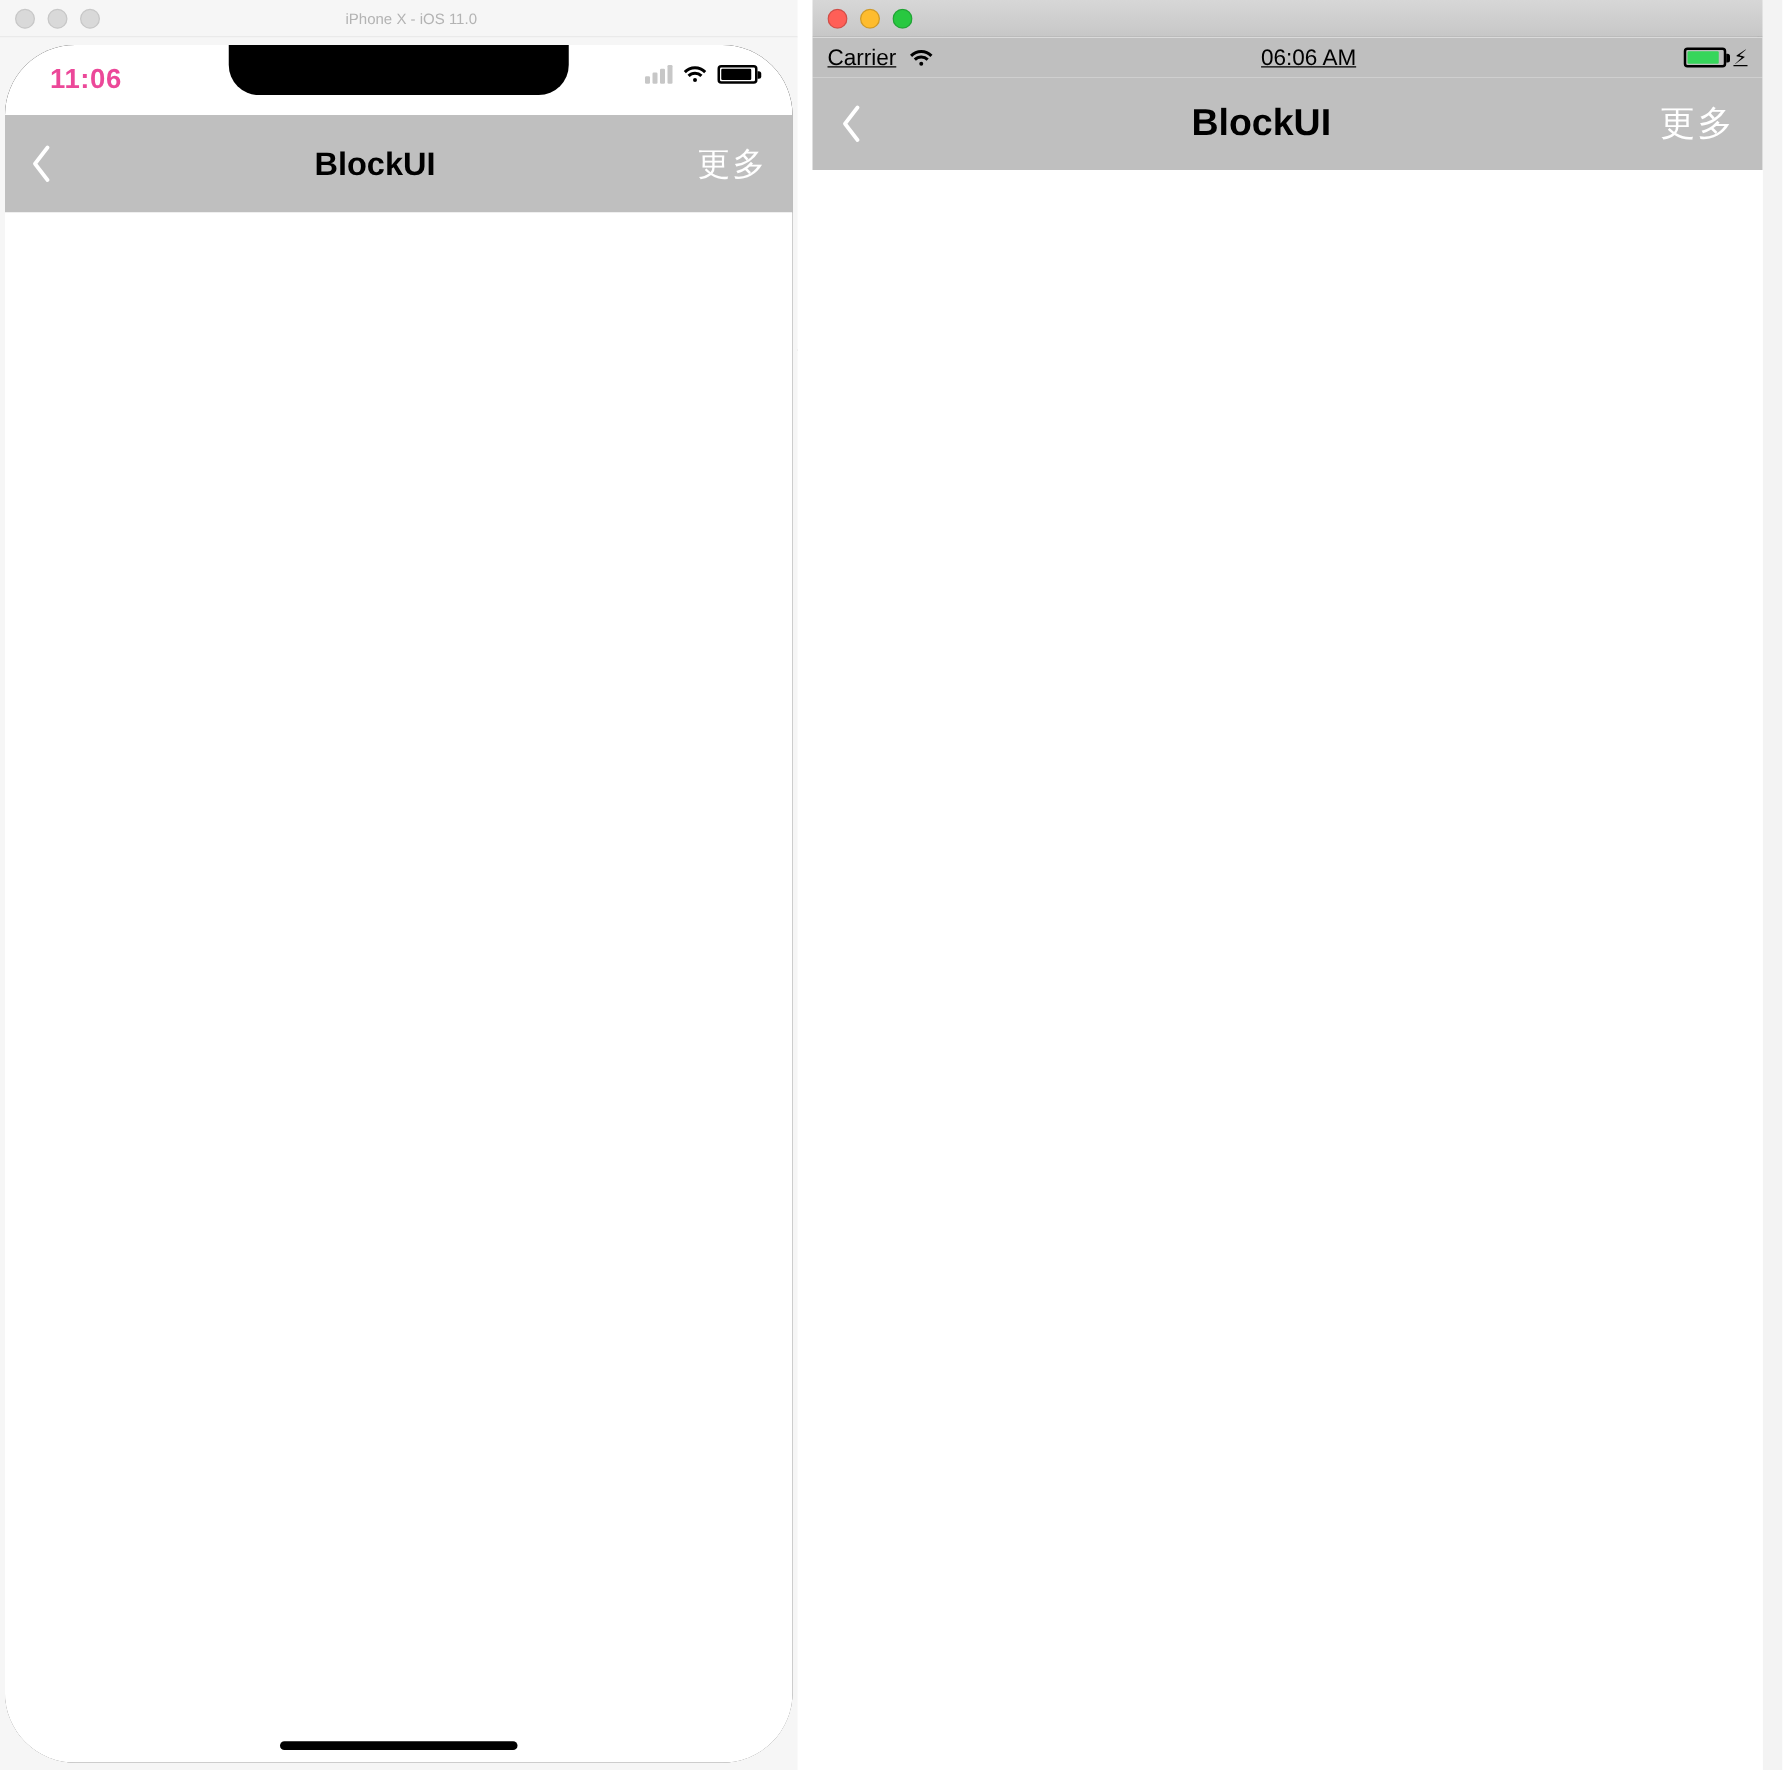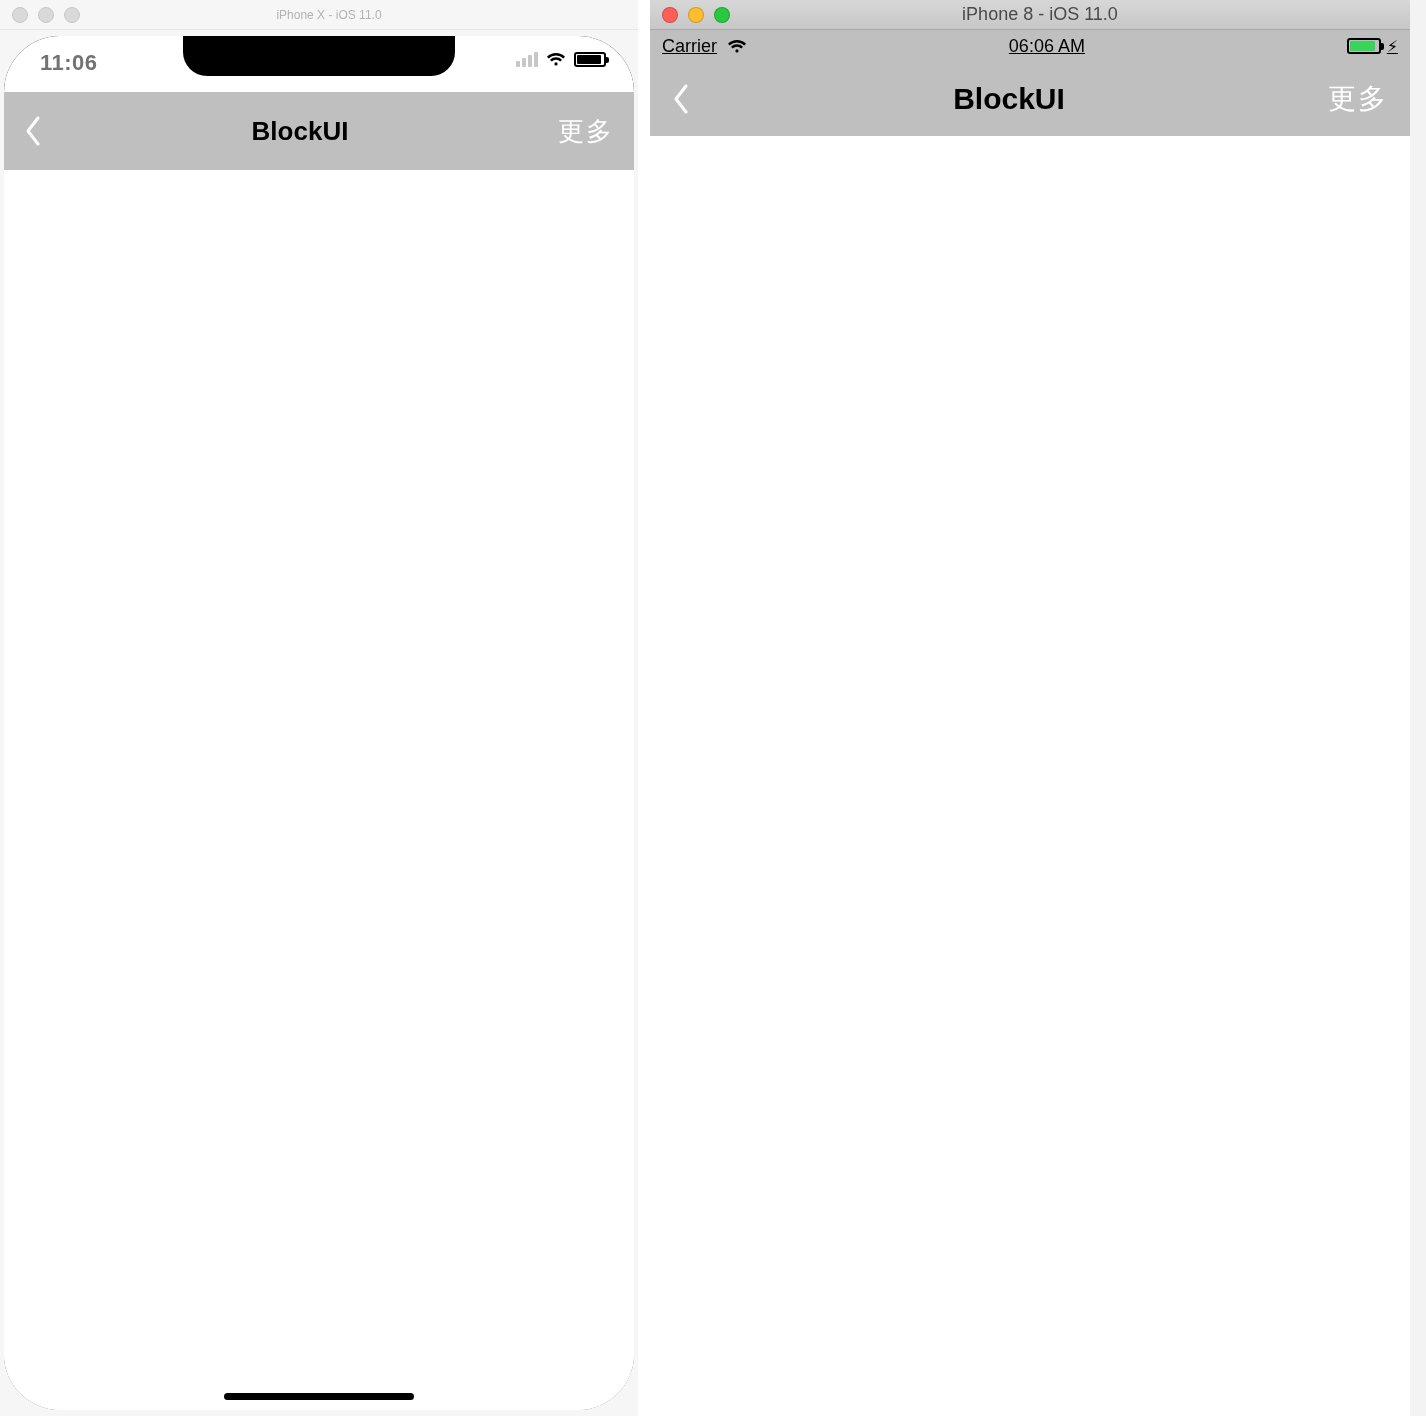--- a/index.html
+++ b/index.html
@@ -15,21 +15,21 @@
   .winL .titlebar { height:30px; background:#f6f6f6; display:flex; align-items:center; border-bottom:1px solid #e6e6e6;}
   .winL .traffic { display:flex; gap:10px; padding-left:12px;}
   .winL .traffic span{ width:16px; height:16px; border-radius:50%; background:#d9d9d9; border:1px solid #c7c7c7; display:inline-block;}
   .winL .wtitle { flex:1; text-align:center; color:#b3b3b3; font-size:12px; padding-right:60px;}
   .winL .sim { position:relative; width:638px; height:1386px; background:#f6f6f6;}
 
   
   .ipx { position:absolute; left:4px; top:6px; width:630px; height:1374px; background:#000; border-radius:56px; padding:0; }
   .ipx .screen { position:absolute; left:0; top:0; right:0; bottom:0; background:#fff; border-radius:56px; overflow:hidden;}
   .notch { position:absolute; top:0; left:50%; transform:translateX(-50%); width:272px; height:40px; background:#000; border-bottom-left-radius:24px; border-bottom-right-radius:24px; z-index:10;}
-  .ipx .statusbar { position:absolute; top:0; left:0; right:0; height:56px; display:flex; justify-content:space-between; align-items:flex-start; padding:14px 28px 0 36px; color:#737373; z-index:9;}
+  .ipx .statusbar { position:absolute; top:0; left:0; right:0; height:56px; display:flex; justify-content:space-between; align-items:flex-start; padding:14px 28px 0 36px; color:#ec4899; z-index:9;}
   .ipx .statusbar .time { font-weight:600; font-size:22px; letter-spacing:0.5px;}
   .ipx .statusbar .right { display:flex; align-items:center; gap:8px; margin-top:2px;}
   .sig-bars { display:flex; align-items:flex-end; gap:2px; }
   .sig-bars i{ width:4px; background:#c7c7c7; display:block; border-radius:1px;}
   .sig-bars i:nth-child(1){height:6px;} .sig-bars i:nth-child(2){height:9px;}
   .sig-bars i:nth-child(3){height:12px;} .sig-bars i:nth-child(4){height:15px;}
   .wifi-ic svg{display:block;}
   .batt { width:32px; height:15px; border:2px solid #000; border-radius:3px; position:relative;}
   .batt::after{content:""; position:absolute; right:-5px; top:3px; width:3px; height:6px; background:#000; border-radius:0 2px 2px 0;}
   .batt .fill{ position:absolute; left:1px; top:1px; bottom:1px; width:85%; background:#000; border-radius:1px;}
@@ -135,21 +135,20 @@
     </div>
   </div>
 
   <div class="winR">
     <div class="titlebar">
       <div class="traffic">
         <span class="t close"></span>
         <span class="t min"></span>
         <span class="t max"></span>
       </div>
-      <div class="wtitle">iPhone 8 - iOS 11.0</div>
     </div>
     <div class="sim">
       <div class="ip8">
         <div class="statusbar">
           <div class="l">
             <span>Carrier</span>
             <span class="wifi-ic">
               <svg width="20" height="15" viewBox="0 0 20 15">
                   <path d="M10 13.5a1.6 1.6 0 100-3.2 1.6 1.6 0 000 3.2zM4 7.8a8.5 8.5 0 0112 0l-1.7 1.7a6.1 6.1 0 00-8.6 0L4 7.8zM1 4.8a12.7 12.7 0 0118 0l-1.7 1.7a10.3 10.3 0 00-14.6 0L1 4.8z" fill="#000"></path>
                 </svg>

